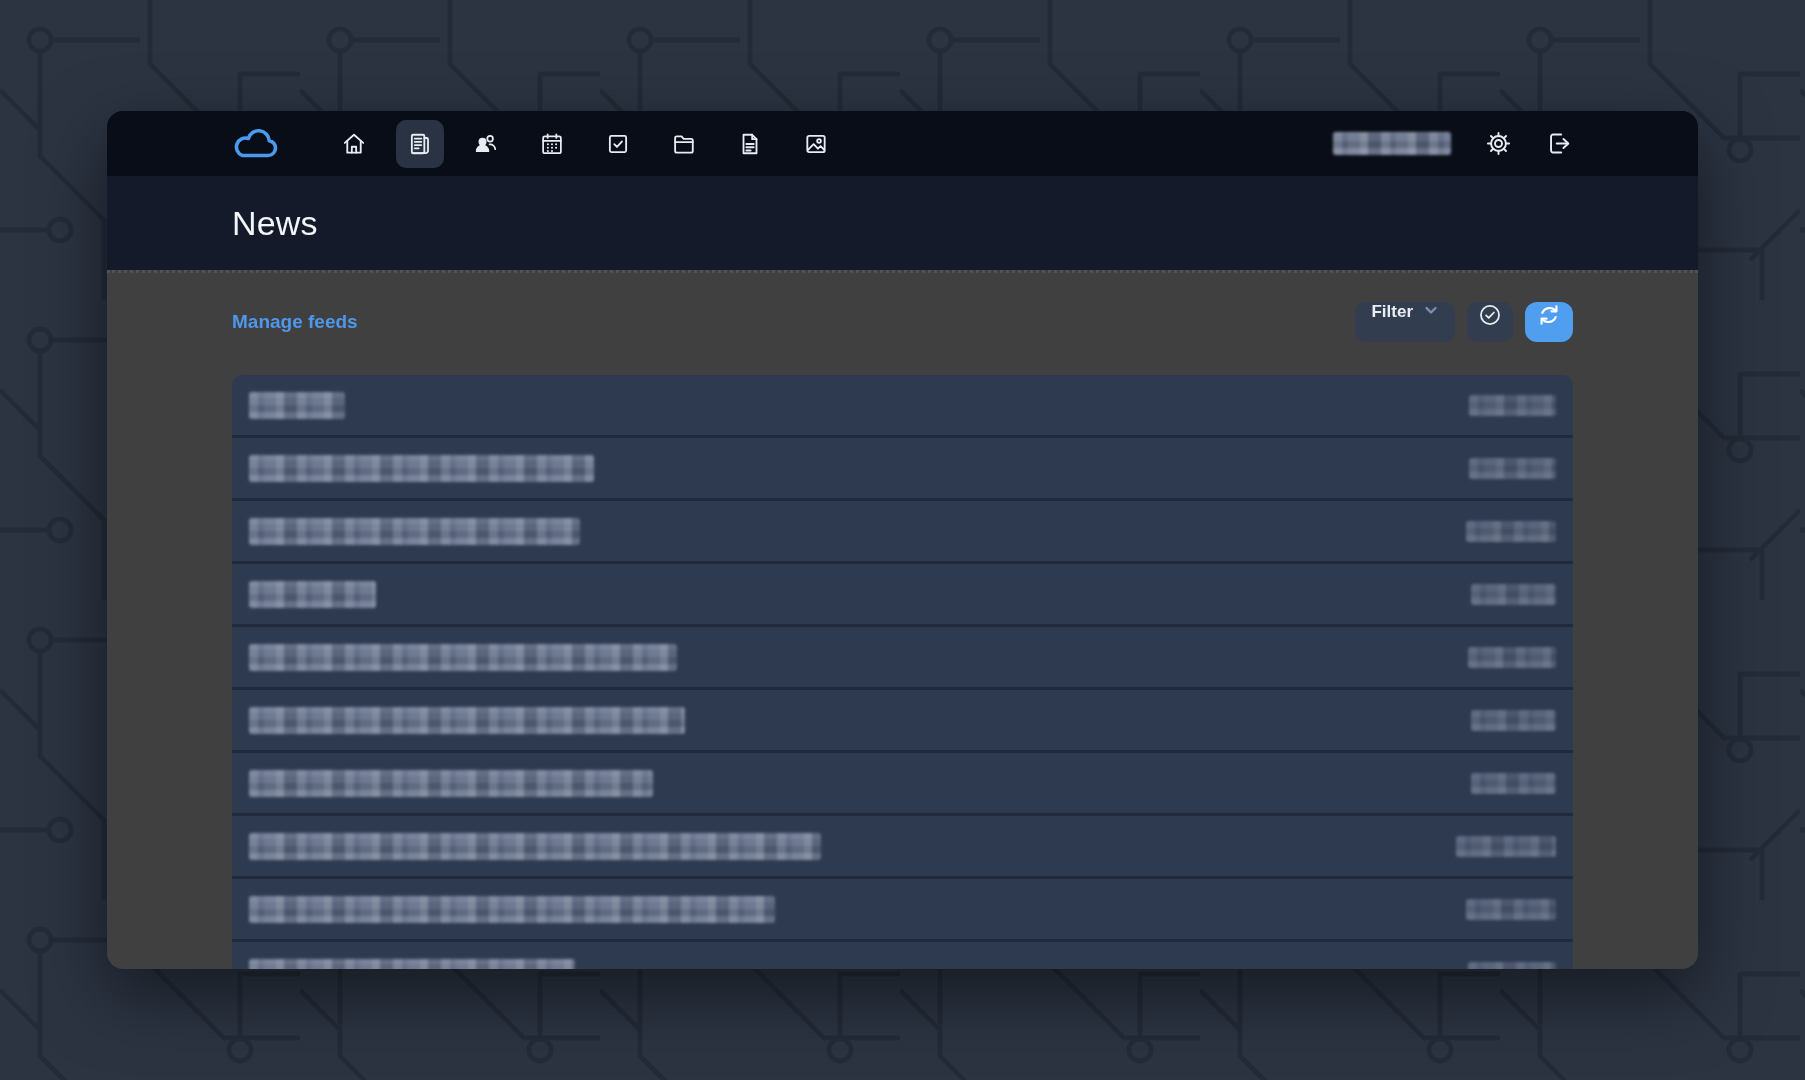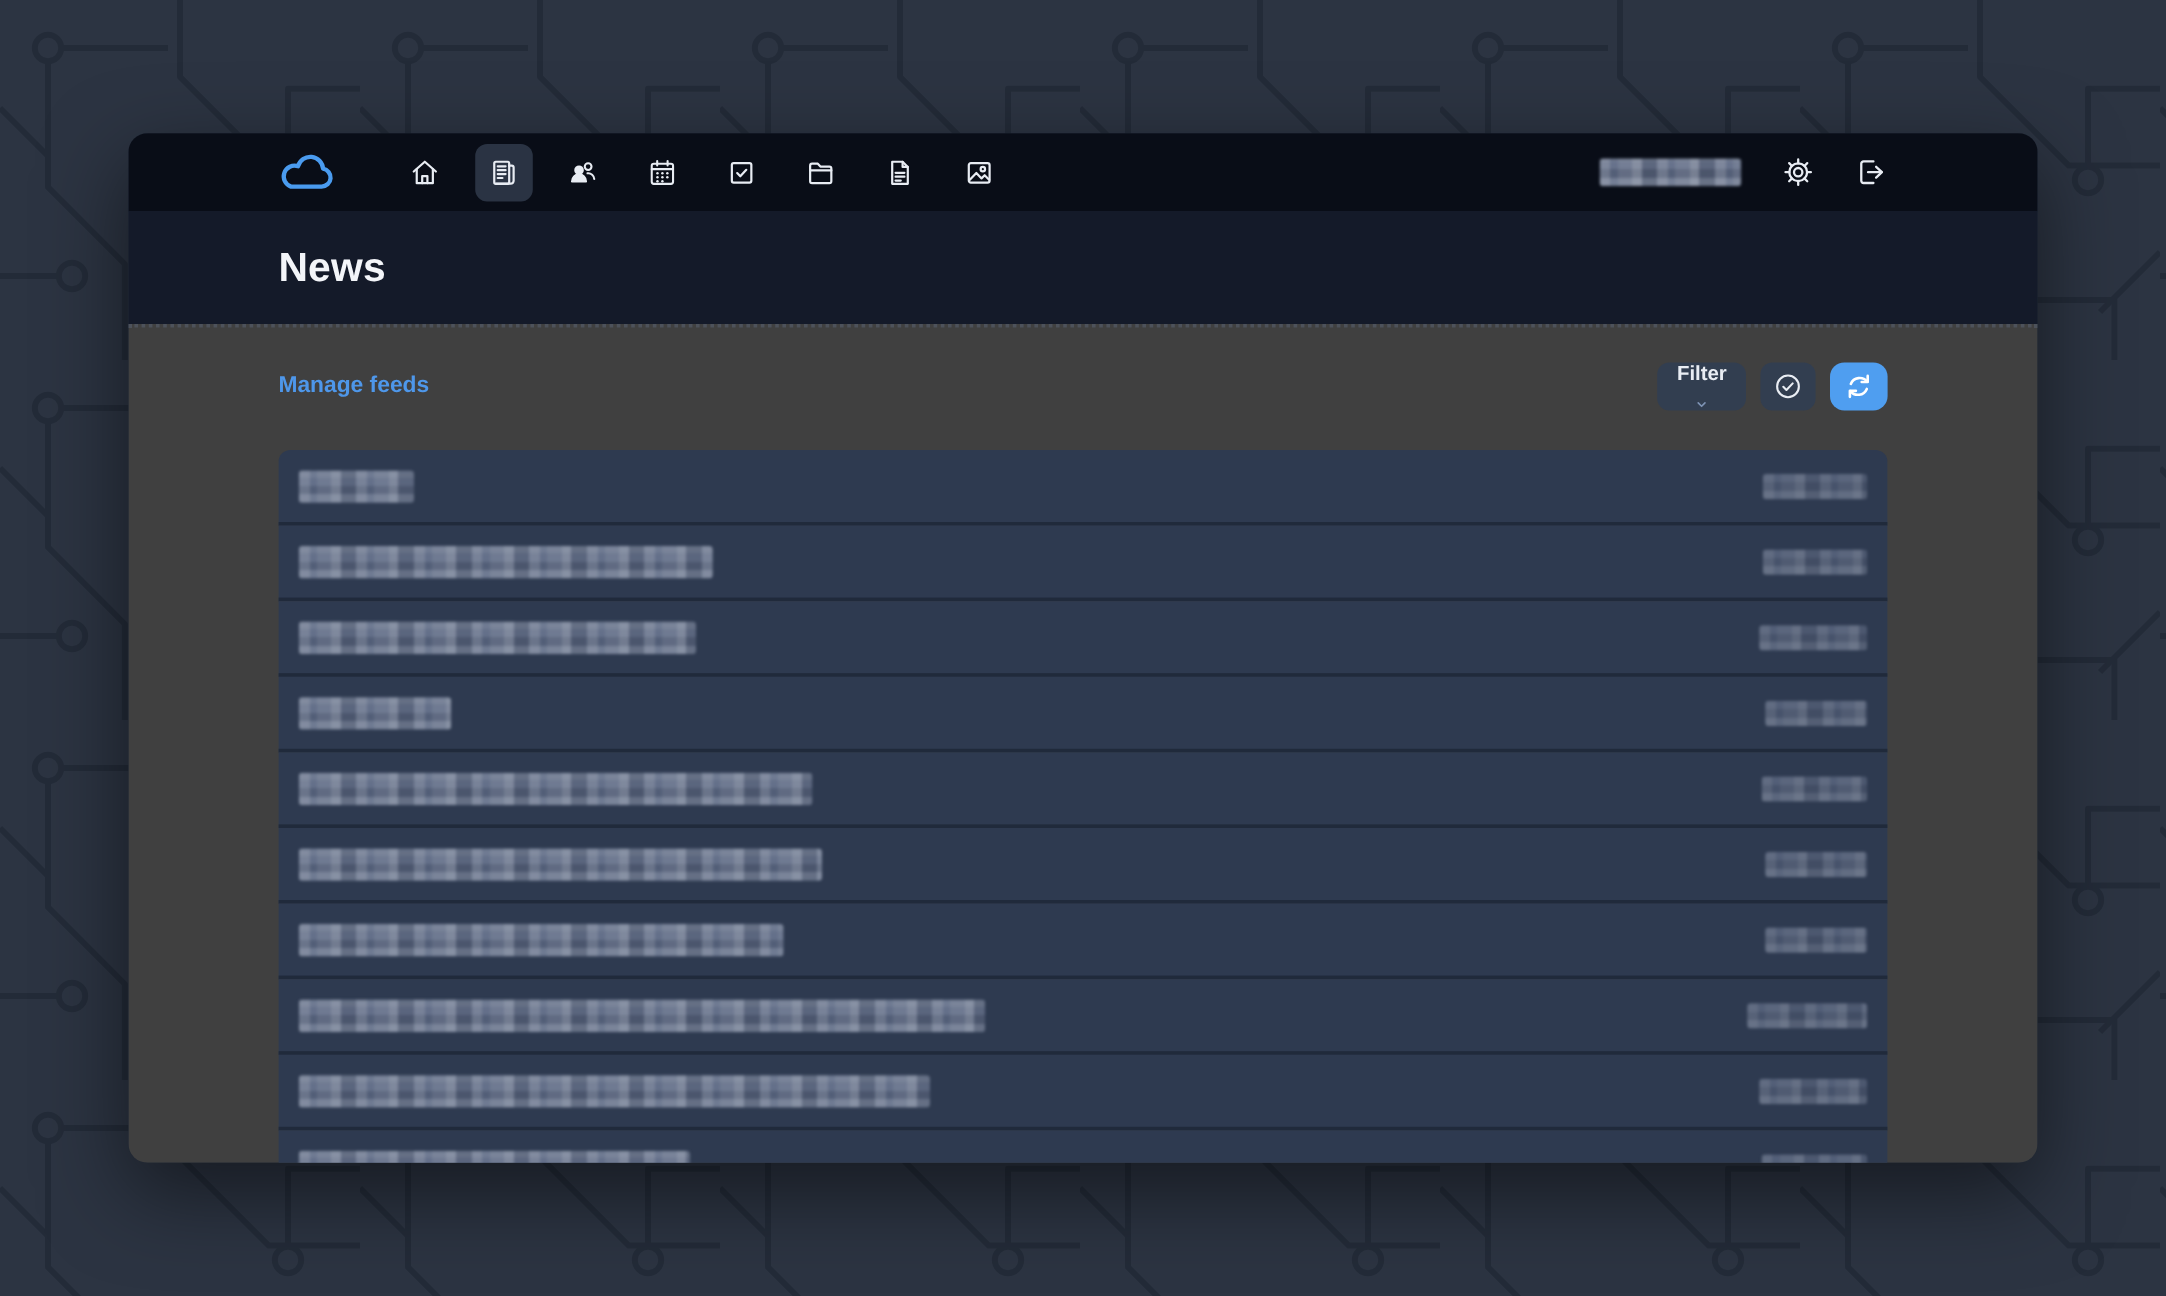--- a/index.html
+++ b/index.html
@@ -42,37 +42,37 @@
       repeating-linear-gradient(0deg, rgba(190,200,220,.35) 0 7px, rgba(90,102,128,.45) 7px 14px, rgba(150,162,190,.35) 14px 21px);
     filter:blur(1.4px);
   }
   .user-redact{width:118px;height:23px;opacity:.9;}
 
   
   .page-header{
     height:94px;background:#141a29;display:flex;align-items:center;
     padding:0 125px;box-sizing:border-box;
   }
-  .page-title{color:#f3f5f9;font-size:34px;font-weight:700;letter-spacing:.2px;}
+  .page-title{color:#f3f5f9;font-size:34px;font-weight:400;letter-spacing:.2px;}
 
   
   .content{
     position:relative;height:699px;background:#404040;box-sizing:border-box;
     border-top:3px dotted rgba(110,130,160,.28);
   }
   .toolbar{
     display:flex;align-items:center;justify-content:space-between;
     padding:0 125px;margin-top:29px;height:40px;
   }
   .manage-feeds{color:#4e97ea;font-size:19px;font-weight:700;cursor:pointer;text-decoration:none;}
   .toolbar-buttons{display:flex;align-items:center;gap:12px;}
   .btn{
     height:40px;border:none;border-radius:10px;background:#323e50;
-    display:flex;align-items:center;justify-content:center;cursor:pointer;
-    color:#e9edf3;font-family:inherit;flex-direction:column;
+    display:flex;justify-content:center;cursor:pointer;
+    color:#e9edf3;font-family:inherit;
   }
   .btn-filter{padding:0 16px;gap:10px;font-size:17px;font-weight:700;}
   .btn-square{width:46px;}
   .btn-primary{width:48px;border-radius:12px;background:#4f9ef0;}
 
   
   .feed-list{
     margin:33px 125px 0 125px;border-radius:10px 10px 0 0;overflow:hidden;
   }
   .feed-row{

